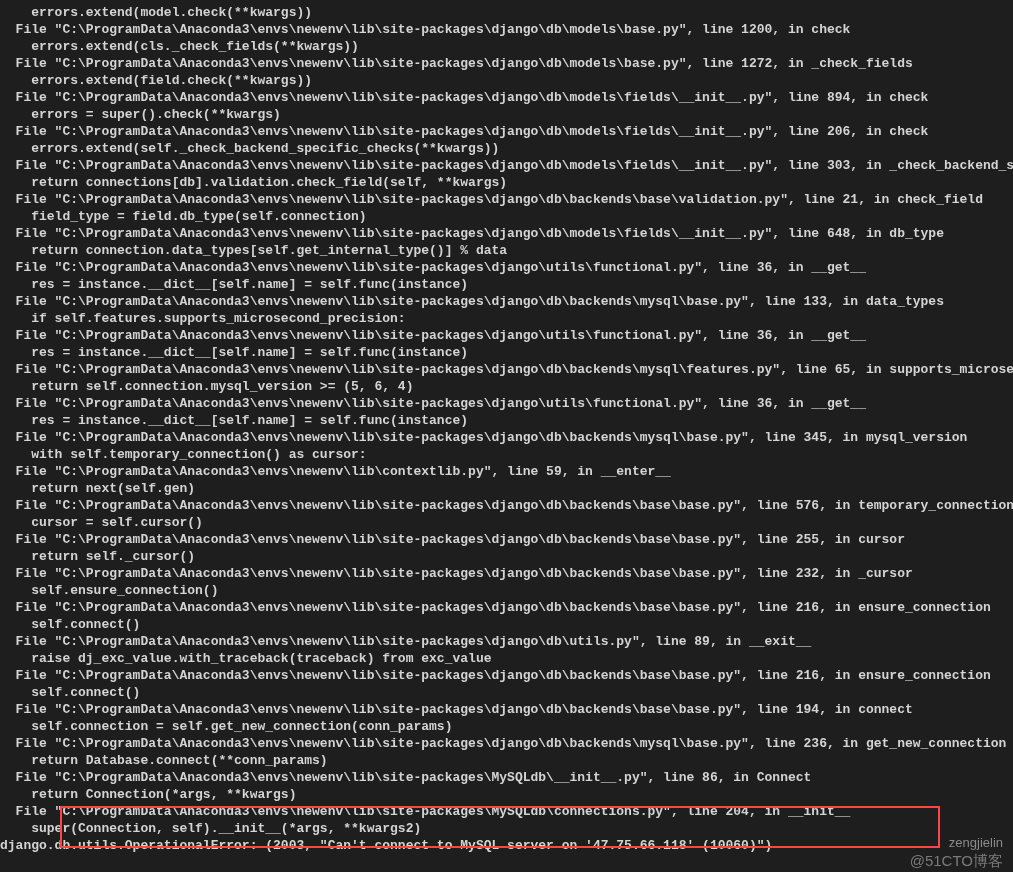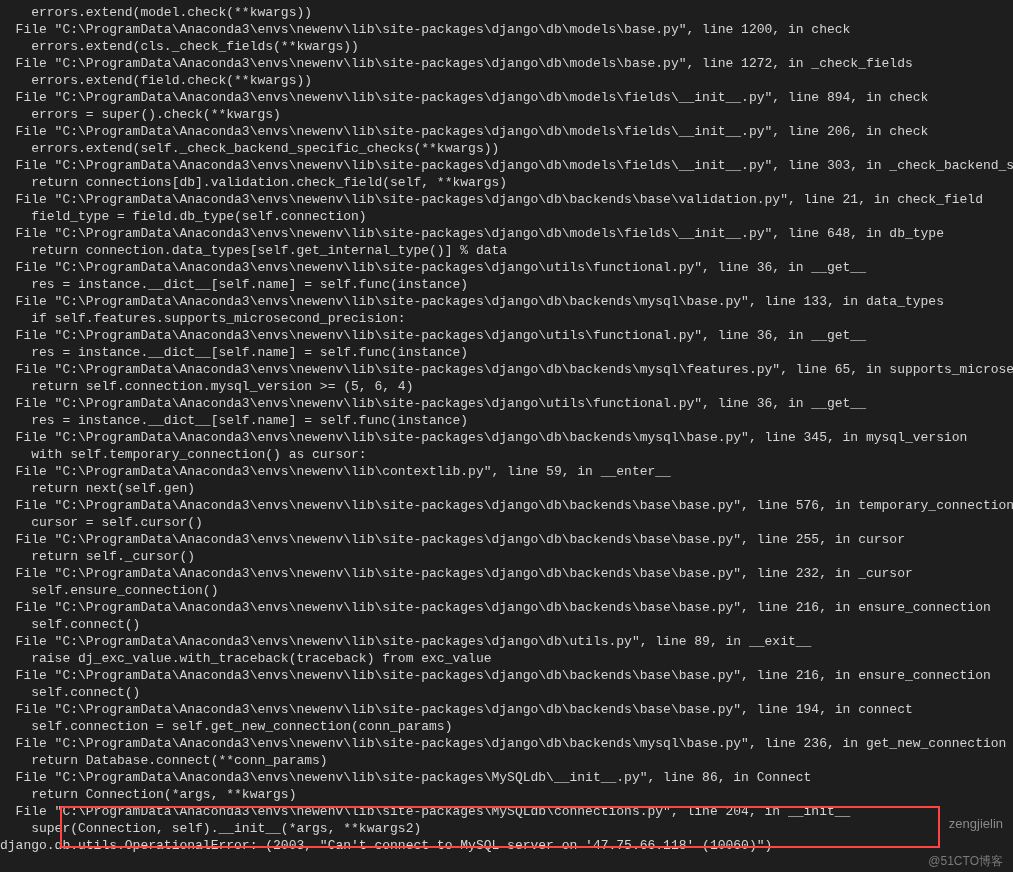--- a/index.html
+++ b/index.html
@@ -12,20 +12,21 @@
     line-height: 17px;
     width: 1013px;
     height: 872px;
     overflow: hidden;
     position: relative;
   }
   .terminal {
     padding: 4px 0 0 0;
     white-space: pre;
     position: relative;
+    font-weight: bold;
   }
   .line {
     display: block;
     white-space: pre;
   }
   .highlight-box {
     position: absolute;
     border: 2px solid #ff4444;
     pointer-events: none;
     box-sizing: border-box;
@@ -35,21 +36,21 @@
     right: 10px;
     bottom: 2px;
     color: #8a8a8a;
     font-family: Arial, sans-serif;
     font-size: 13px;
     text-align: right;
     line-height: 18px;
     pointer-events: none;
   }
   .watermark .wm1 { display:block; }
-  .watermark .wm2 { display:block; font-size:12px; color:#7a7a7a;margin-top:19px;}
+  .watermark .wm2 { display:block; font-size:15px; color:#7a7a7a;}
 </style>
 </head>
 <body>
 
 <div class="terminal" id="terminal"><span class="line">    errors.extend(model.check(**kwargs))</span><span class="line">  File "C:\ProgramData\Anaconda3\envs\newenv\lib\site-packages\django\db\models\base.py", line 1200, in check</span><span class="line">    errors.extend(cls._check_fields(**kwargs))</span><span class="line">  File "C:\ProgramData\Anaconda3\envs\newenv\lib\site-packages\django\db\models\base.py", line 1272, in _check_fields</span><span class="line">    errors.extend(field.check(**kwargs))</span><span class="line">  File "C:\ProgramData\Anaconda3\envs\newenv\lib\site-packages\django\db\models\fields\__init__.py", line 894, in check</span><span class="line">    errors = super().check(**kwargs)</span><span class="line">  File "C:\ProgramData\Anaconda3\envs\newenv\lib\site-packages\django\db\models\fields\__init__.py", line 206, in check</span><span class="line">    errors.extend(self._check_backend_specific_checks(**kwargs))</span><span class="line">  File "C:\ProgramData\Anaconda3\envs\newenv\lib\site-packages\django\db\models\fields\__init__.py", line 303, in _check_backend_specific_checks</span><span class="line">    return connections[db].validation.check_field(self, **kwargs)</span><span class="line">  File "C:\ProgramData\Anaconda3\envs\newenv\lib\site-packages\django\db\backends\base\validation.py", line 21, in check_field</span><span class="line">    field_type = field.db_type(self.connection)</span><span class="line">  File "C:\ProgramData\Anaconda3\envs\newenv\lib\site-packages\django\db\models\fields\__init__.py", line 648, in db_type</span><span class="line">    return connection.data_types[self.get_internal_type()] % data</span><span class="line">  File "C:\ProgramData\Anaconda3\envs\newenv\lib\site-packages\django\utils\functional.py", line 36, in __get__</span><span class="line">    res = instance.__dict__[self.name] = self.func(instance)</span><span class="line">  File "C:\ProgramData\Anaconda3\envs\newenv\lib\site-packages\django\db\backends\mysql\base.py", line 133, in data_types</span><span class="line">    if self.features.supports_microsecond_precision:</span><span class="line">  File "C:\ProgramData\Anaconda3\envs\newenv\lib\site-packages\django\utils\functional.py", line 36, in __get__</span><span class="line">    res = instance.__dict__[self.name] = self.func(instance)</span><span class="line">  File "C:\ProgramData\Anaconda3\envs\newenv\lib\site-packages\django\db\backends\mysql\features.py", line 65, in supports_microsecond_precision</span><span class="line">    return self.connection.mysql_version &gt;= (5, 6, 4)</span><span class="line">  File "C:\ProgramData\Anaconda3\envs\newenv\lib\site-packages\django\utils\functional.py", line 36, in __get__</span><span class="line">    res = instance.__dict__[self.name] = self.func(instance)</span><span class="line">  File "C:\ProgramData\Anaconda3\envs\newenv\lib\site-packages\django\db\backends\mysql\base.py", line 345, in mysql_version</span><span class="line">    with self.temporary_connection() as cursor:</span><span class="line">  File "C:\ProgramData\Anaconda3\envs\newenv\lib\contextlib.py", line 59, in __enter__</span><span class="line">    return next(self.gen)</span><span class="line">  File "C:\ProgramData\Anaconda3\envs\newenv\lib\site-packages\django\db\backends\base\base.py", line 576, in temporary_connection</span><span class="line">    cursor = self.cursor()</span><span class="line">  File "C:\ProgramData\Anaconda3\envs\newenv\lib\site-packages\django\db\backends\base\base.py", line 255, in cursor</span><span class="line">    return self._cursor()</span><span class="line">  File "C:\ProgramData\Anaconda3\envs\newenv\lib\site-packages\django\db\backends\base\base.py", line 232, in _cursor</span><span class="line">    self.ensure_connection()</span><span class="line">  File "C:\ProgramData\Anaconda3\envs\newenv\lib\site-packages\django\db\backends\base\base.py", line 216, in ensure_connection</span><span class="line">    self.connect()</span><span class="line">  File "C:\ProgramData\Anaconda3\envs\newenv\lib\site-packages\django\db\utils.py", line 89, in __exit__</span><span class="line">    raise dj_exc_value.with_traceback(traceback) from exc_value</span><span class="line">  File "C:\ProgramData\Anaconda3\envs\newenv\lib\site-packages\django\db\backends\base\base.py", line 216, in ensure_connection</span><span class="line">    self.connect()</span><span class="line">  File "C:\ProgramData\Anaconda3\envs\newenv\lib\site-packages\django\db\backends\base\base.py", line 194, in connect</span><span class="line">    self.connection = self.get_new_connection(conn_params)</span><span class="line">  File "C:\ProgramData\Anaconda3\envs\newenv\lib\site-packages\django\db\backends\mysql\base.py", line 236, in get_new_connection</span><span class="line">    return Database.connect(**conn_params)</span><span class="line">  File "C:\ProgramData\Anaconda3\envs\newenv\lib\site-packages\MySQLdb\__init__.py", line 86, in Connect</span><span class="line">    return Connection(*args, **kwargs)</span><span class="line">  File "C:\ProgramData\Anaconda3\envs\newenv\lib\site-packages\MySQLdb\connections.py", line 204, in __init__</span><span class="line">    super(Connection, self).__init__(*args, **kwargs2)</span><span class="line">django.db.utils.OperationalError: (2003, "Can't connect to MySQL server on '47.75.66.118' (10060)")</span></div>
 
 <div class="highlight-box" id="highlight-box" style="left: 60px; top: 806px; width: 880px; height: 42px;"></div>
 
 <div class="watermark">
   <span class="wm1">zengjielin</span>

